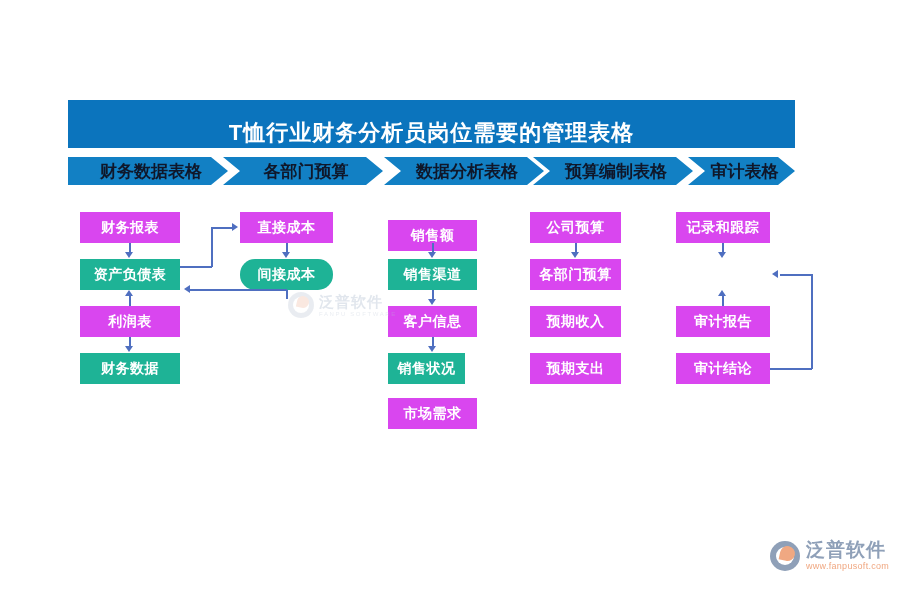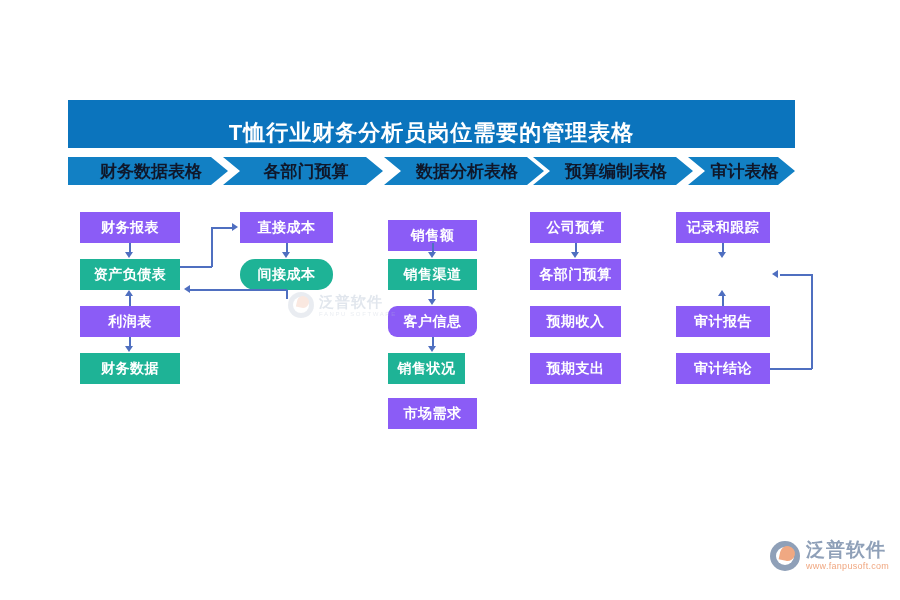--- a/index.html
+++ b/index.html
@@ -40,21 +40,21 @@
   }
   .chev span{display:block;padding-left:6px;}
 
   
   .node{
     position:absolute;height:31px;
     display:flex;align-items:center;justify-content:center;
     color:#ffffff;font-size:14px;font-weight:bold;white-space:nowrap;
     letter-spacing:0.5px;
   }
-  .node.blue{background:#8b5cf6;}
+  .node.blue{background:#d946ef;}
   .node.teal{background:#1eb396;}
 
   
   .conn{position:absolute;background:#4f6fc0;}
   .v{width:1.5px;}
   .h{height:1.5px;}
   .arrow{position:absolute;width:0;height:0;}
   .arrow.down{border-left:4.5px solid transparent;border-right:4.5px solid transparent;border-top:6px solid #4f6fc0;}
   .arrow.up{border-left:4.5px solid transparent;border-right:4.5px solid transparent;border-bottom:6px solid #4f6fc0;}
   .arrow.left{border-top:4.5px solid transparent;border-bottom:4.5px solid transparent;border-right:6px solid #4f6fc0;}
@@ -169,21 +169,21 @@
   <div class="conn v" style="left:286px;top:290px;height:9px;"></div>
   <div class="conn h" style="left:190px;top:289px;width:97px;"></div>
   <div class="arrow left" style="left:184px;top:285px;"></div>
 
   <div class="node blue" style="left:388px;top:220px;width:89px;">
     <span>销售额</span>
   </div>
   <div class="node teal" style="left:388px;top:259px;width:89px;">
     <span>销售渠道</span>
   </div>
-  <div class="node blue" style="left:388px;top:306px;width:89px;border-radius:9px;">
+  <div class="node blue" style="left:388px;top:306px;width:89px;">
     <span>客户信息</span>
   </div>
   <div class="node teal" style="left:388px;top:353px;width:77px;">
     <span>销售状况</span>
   </div>
   <div class="node blue" style="left:388px;top:398px;width:89px;">
     <span>市场需求</span>
   </div>
 
   <div class="conn v" style="left:432px;top:243px;height:10px;"></div>

